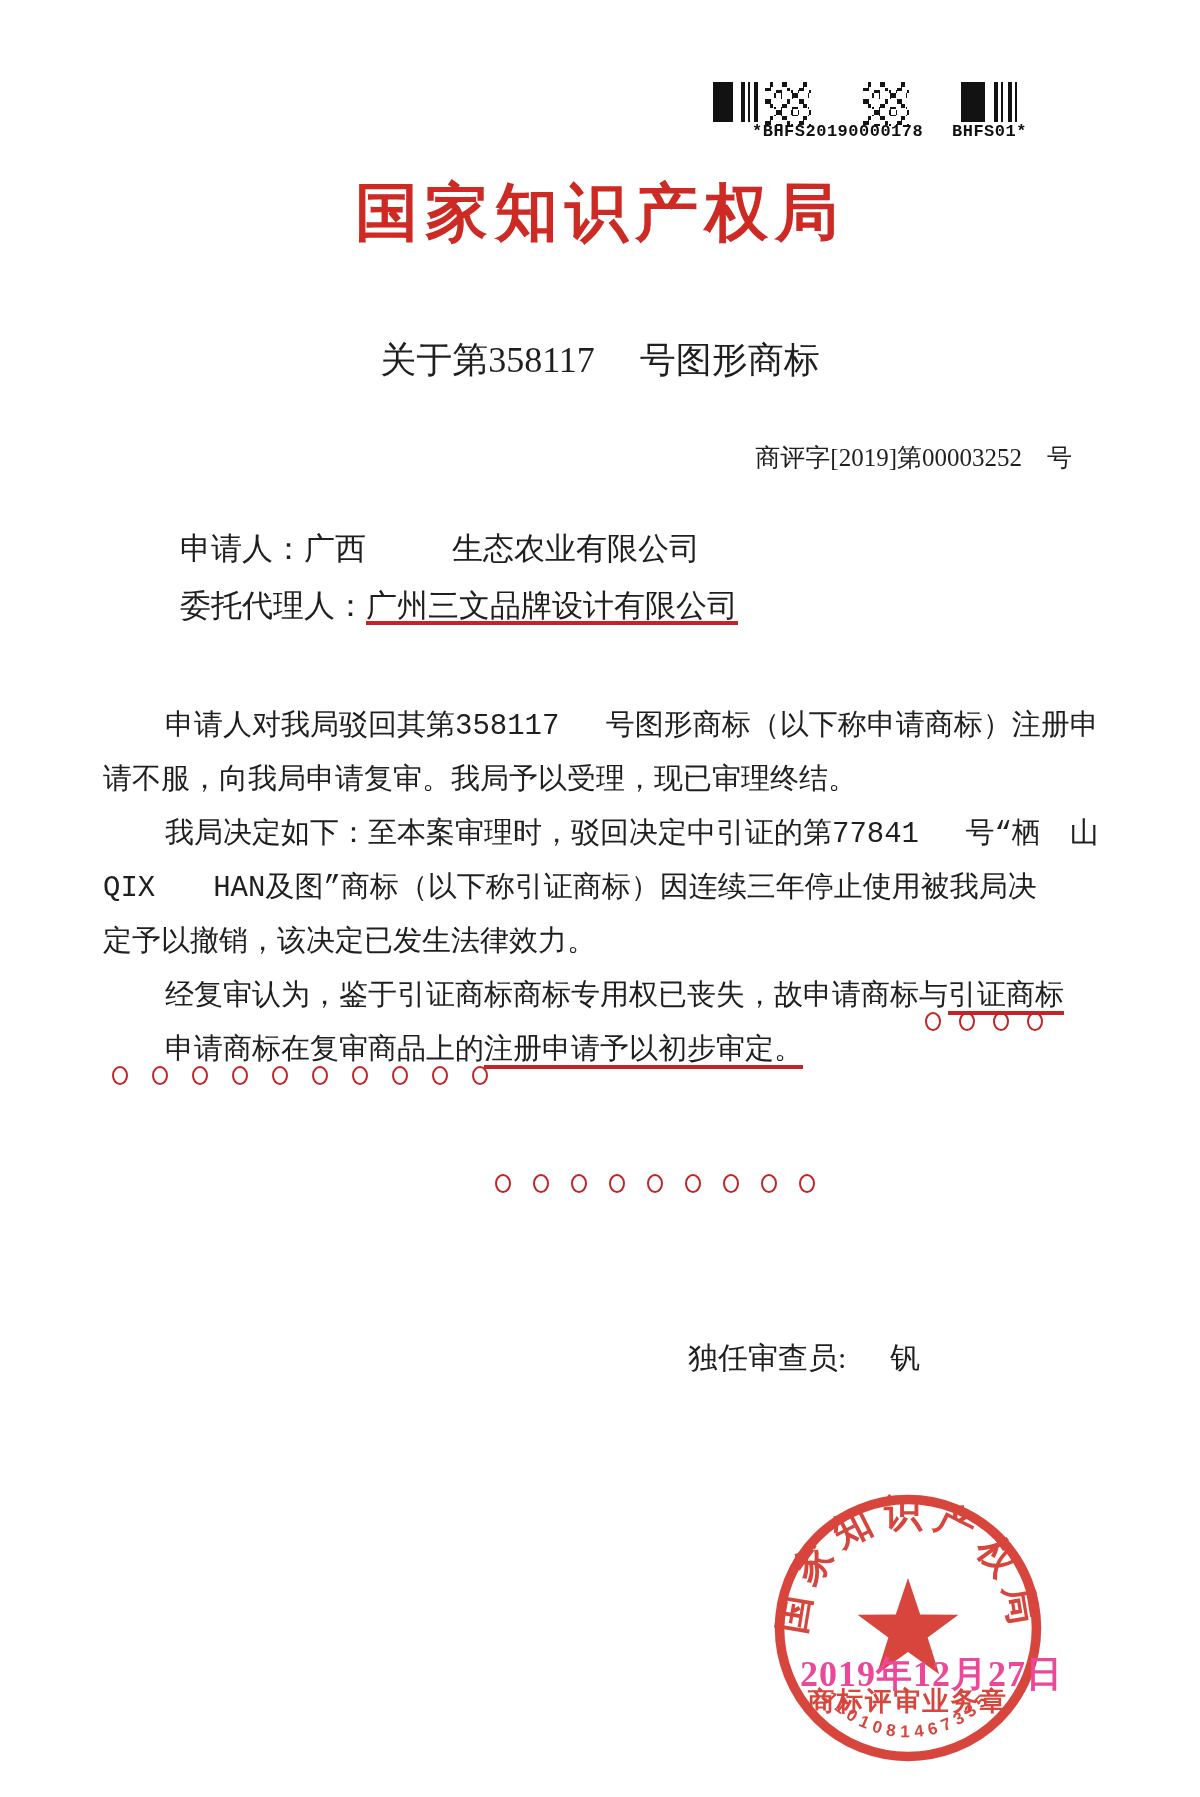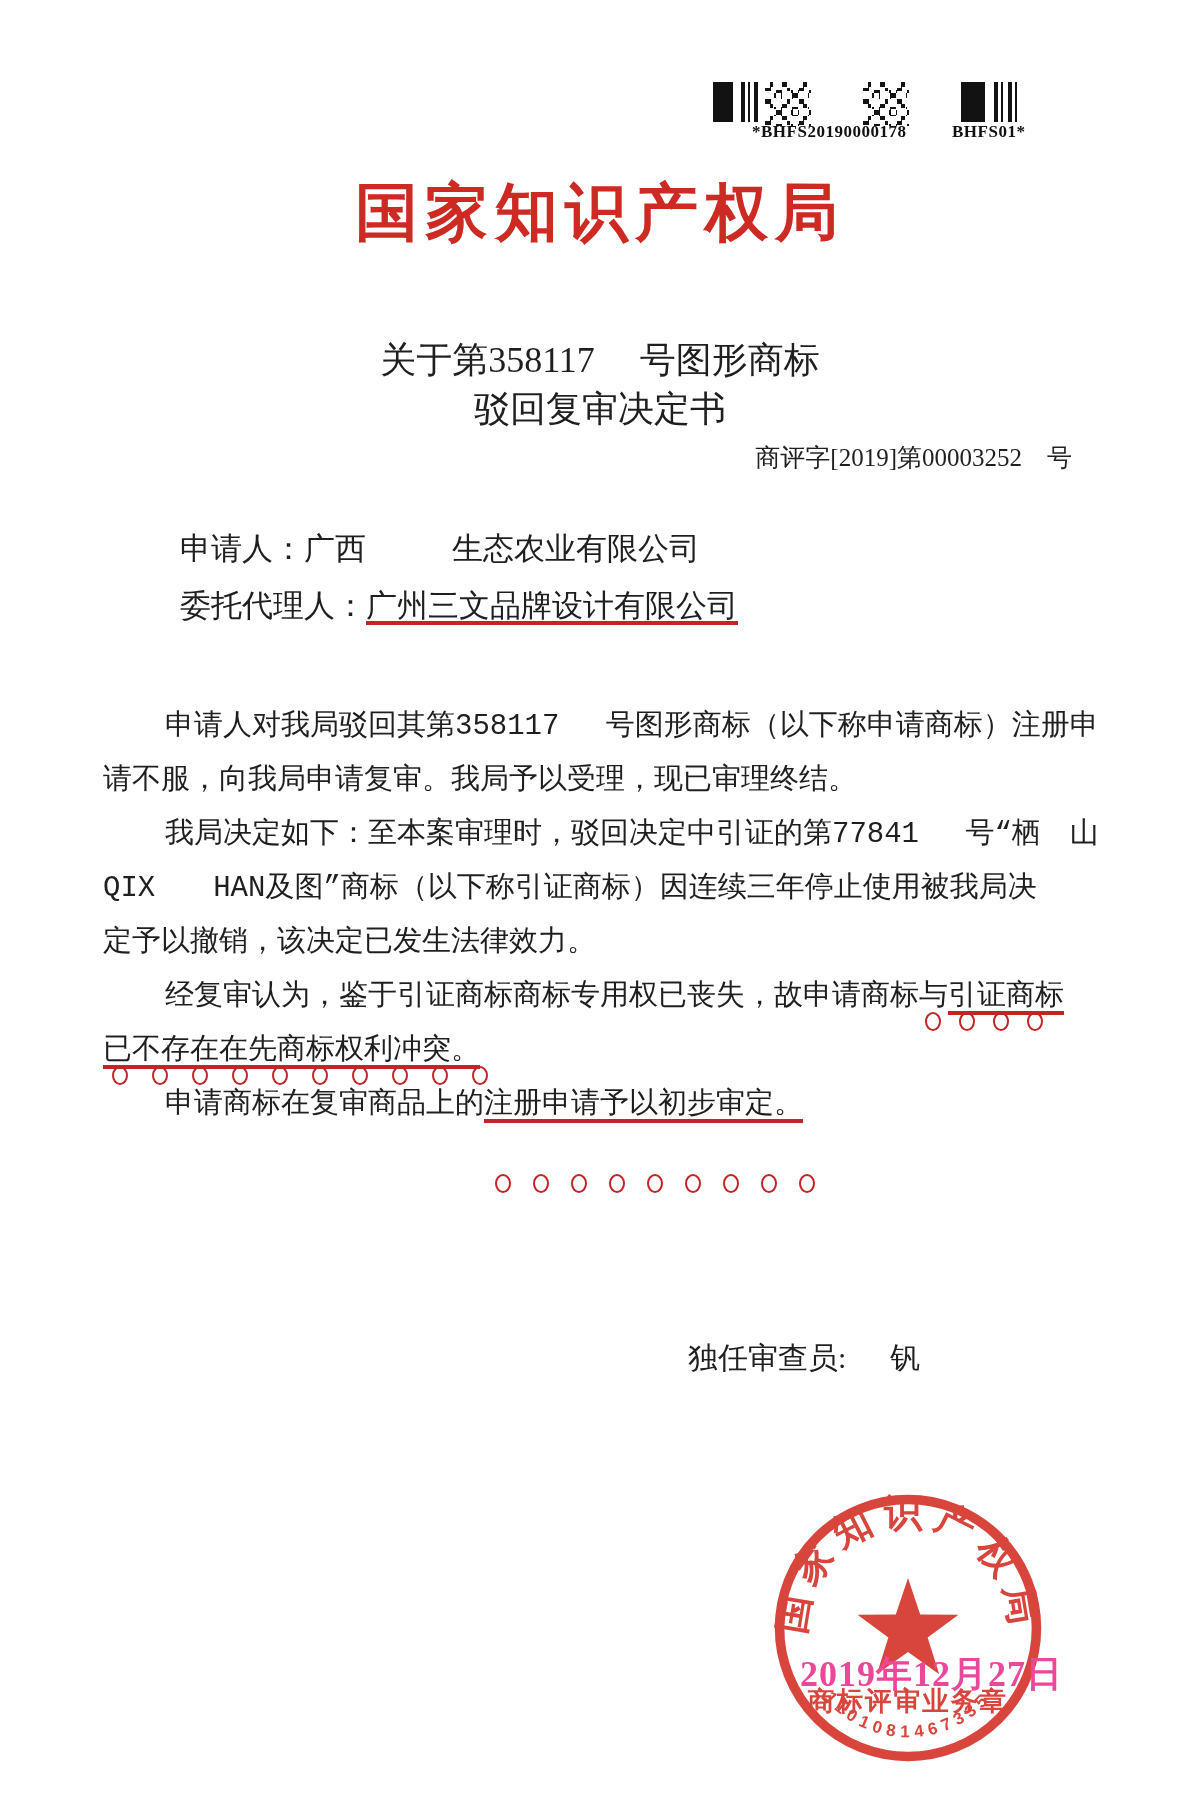--- a/index.html
+++ b/index.html
@@ -17,21 +17,21 @@
   .dm{width:46px;height:44px;margin-right:52px;
     background:
       repeating-conic-gradient(#141414 0% 25%,#ffffff 0% 50%) 0 0/11px 11px,
       repeating-conic-gradient(#ffffff 0% 25%,#141414 0% 50%) 0 0/17px 17px;
     background-blend-mode:lighten;}
   .dm2{margin-right:52px;}
   .bars2{width:56px;height:40px;margin-right:0;
     background:
       linear-gradient(#121212,#121212) 0 0/24px 100% no-repeat,
       repeating-linear-gradient(90deg,transparent 0 5px,#121212 5px 9px,transparent 9px 12px,#121212 12px 14px) 28px 0/28px 100% no-repeat;}
-  .bc-label{position:absolute;font-family:Liberation Serif, serif;
+  .bc-label{position:absolute;font-family:Liberation Mono, monospace;
     font-weight:bold;font-size:17px;letter-spacing:.5px;color:#111;}
   .bc-label-left{left:752px;top:122px;}
   .bc-label-right{left:952px;top:122px;}
   
   .agency{position:absolute;left:0;top:170px;width:100%;text-align:center;
     font-size:63px;font-weight:bold;color:#ce2a24;letter-spacing:7px;}
   .subject1{position:absolute;left:0;top:336px;width:100%;text-align:center;font-size:36px;}
   .subject2{position:absolute;left:0;top:385px;width:100%;text-align:center;font-size:36px;}
   .refno{position:absolute;right:128px;top:441px;font-size:25px;}
   
@@ -66,36 +66,34 @@
     <div class="dm"></div>
     <div class="dm dm2"></div>
     <div class="bars2"></div>
   </div>
   <div class="bc-label bc-label-left">*BHFS20190000178</div>
   <div class="bc-label bc-label-right">BHFS01*</div>
 
   <div class="agency">国家知识产权局</div>
 
   <div class="subject1">关于第358117　 号图形商标</div>
-  <div class="subject2">驳回复审决定书</div>
   <div class="refno">商评字[2019]第00003252　号</div>
 
   <div class="parties">
     <div><span>申请人：</span><span>广西</span><span class="gap-redact"></span><span>生态农业有限公司</span></div>
     <div><span>委托代理人：</span><span class="ul-red">广州三文品牌设计有限公司</span></div>
   </div>
 
   <div class="bodytext">
     <div class="bl ind"><span>申请人对我局驳回其第358117　 号图形商标（以下称申请商标）注册申</span></div>
     <div class="bl"><span>请不服，向我局申请复审。我局予以受理，现已审理终结。</span></div>
     <div class="bl ind"><span>我局决定如下：至本案审理时，驳回决定中引证的第77841　 号“栖　山</span></div>
     <div class="bl"><span>QIX　　HAN及图”商标（以下称引证商标）因连续三年停止使用被我局决</span></div>
     <div class="bl"><span>定予以撤销，该决定已发生法律效力。</span></div>
     <div class="bl ind"><span>经复审认为，鉴于引证商标商标专用权已丧失，故申请商标与</span><span class="ul-red">引证商标</span></div>
-    <div class="bl"><span class="ul-red">已不存在在先商标权利冲突。</span></div>
     <div class="bl ind"><span>申请商标在复审商品上的</span><span class="ul-red">注册申请予以初步审定。</span></div>
   </div>
 
   <div class="rings rings-1">
       <span class="ring"></span>
       <span class="ring"></span>
       <span class="ring"></span>
       <span class="ring"></span>
     </div>
   <div class="rings rings-2">

